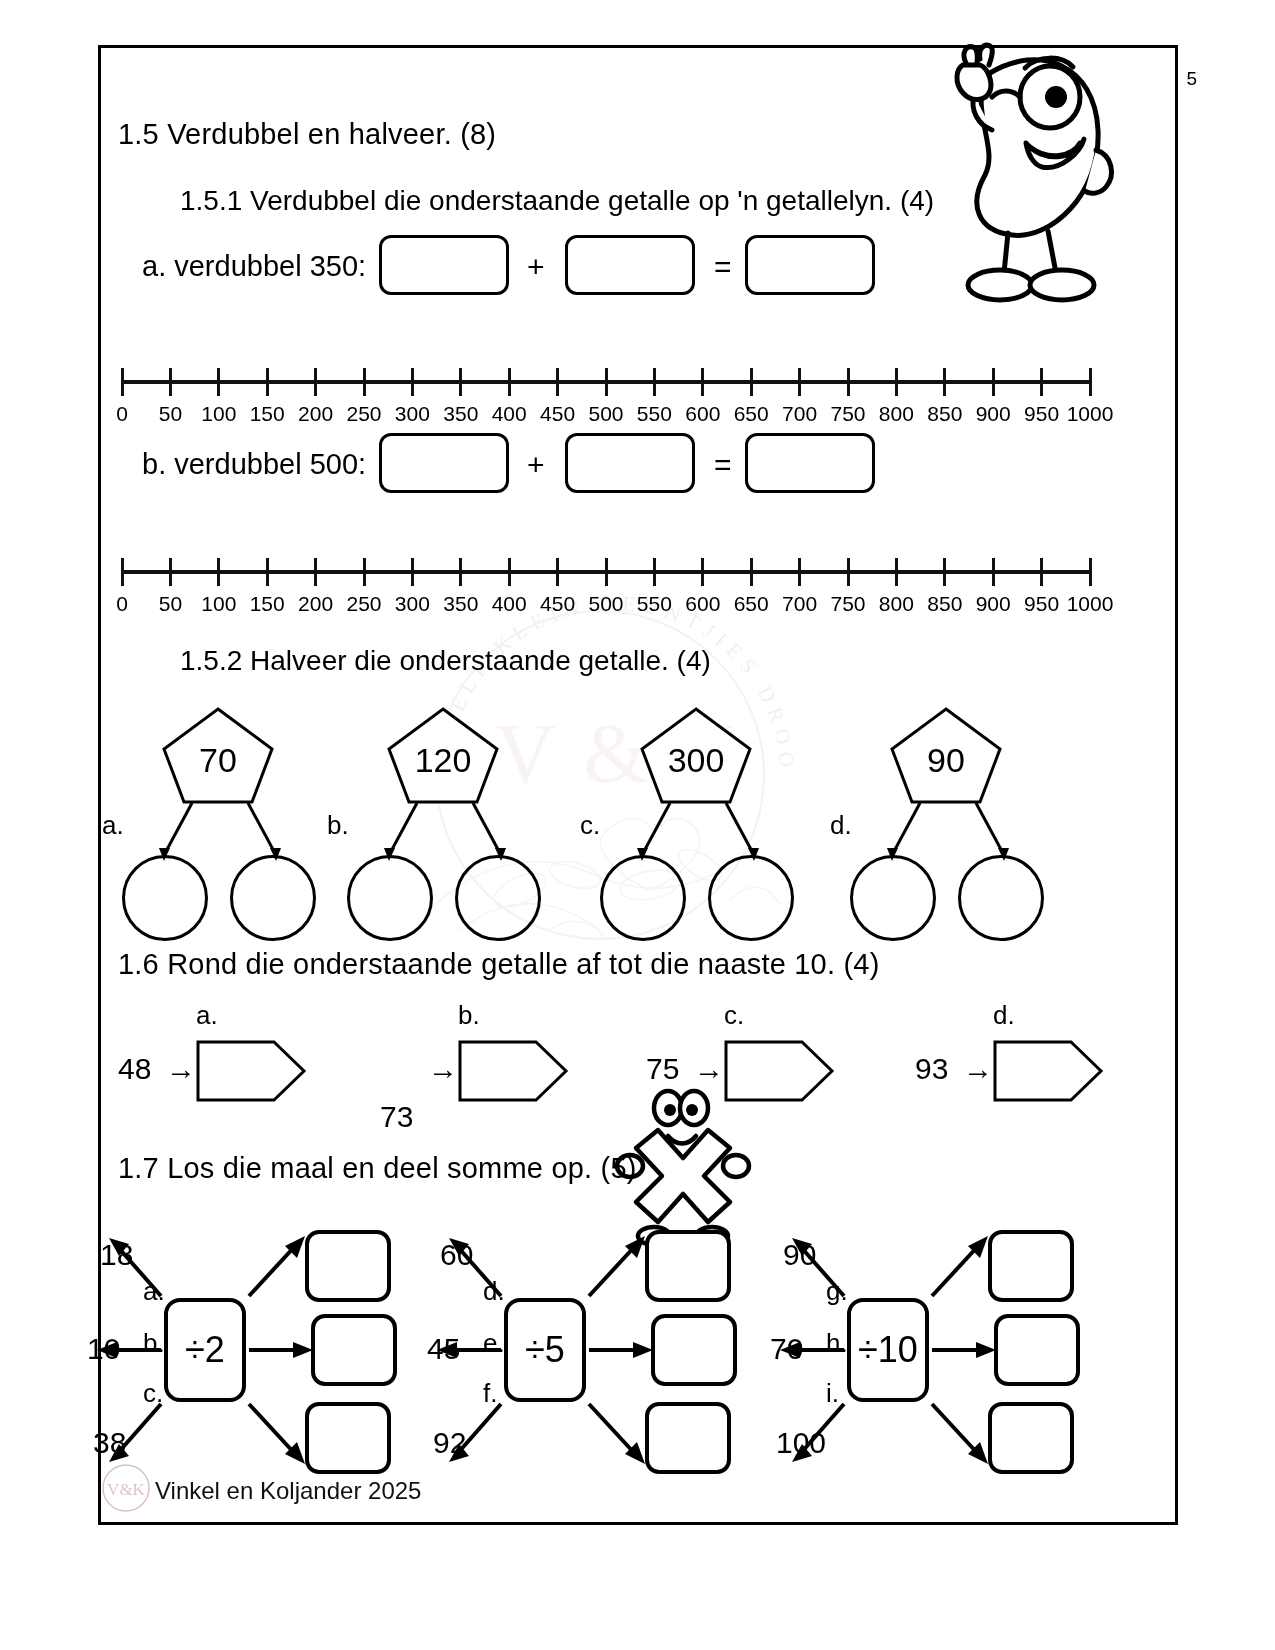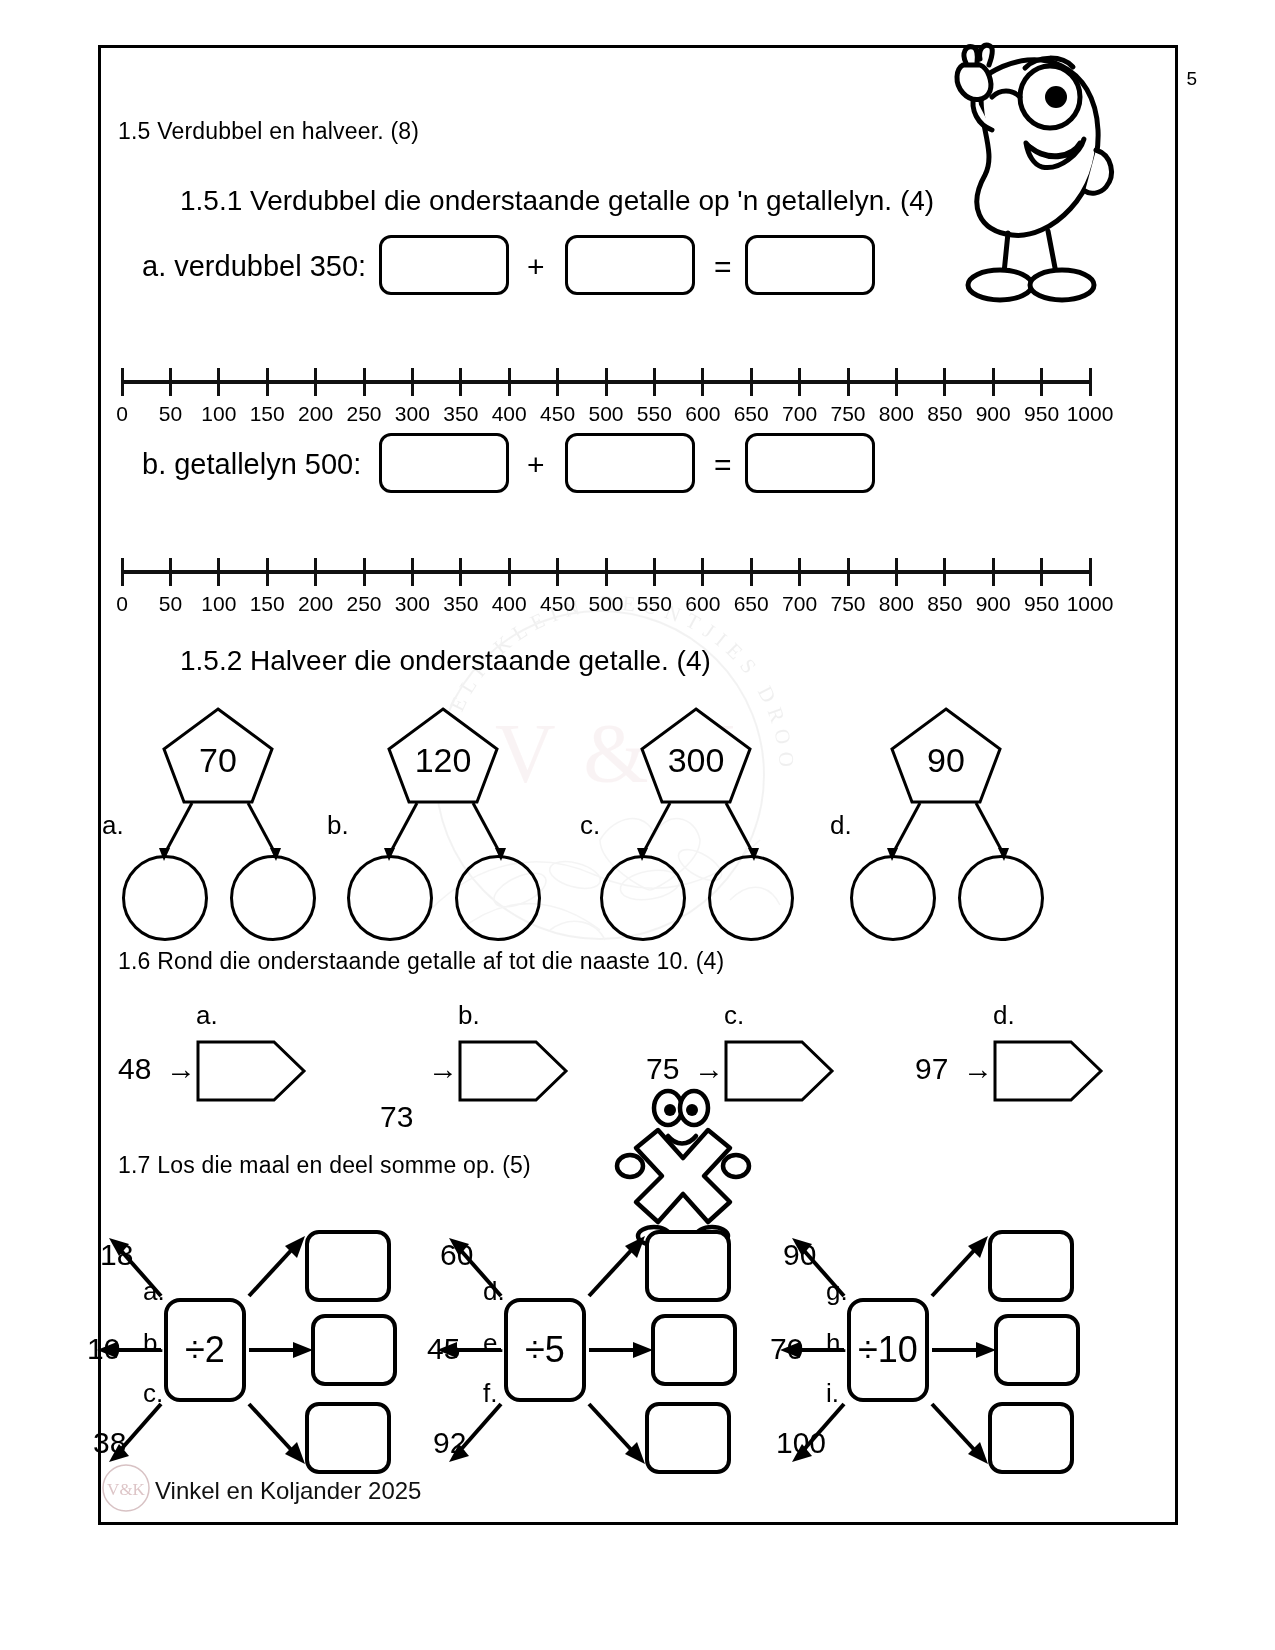--- a/index.html
+++ b/index.html
@@ -37,21 +37,21 @@
   .wm-mono{
     position:absolute; left:115px; top:95px;
     font-family:"Liberation Serif", serif;
     font-size:84px; color:#e8cdd0; letter-spacing:4px;
   }
   .wm-leaf{ position:absolute; left:20px; top:170px; }
 
   
   .qhead{
     position:absolute;
-    font-size:23px;
+    font-size:29px;
     letter-spacing:.2px;
     white-space:nowrap;
   }
   .sub{
     position:absolute;
     font-size:28px;
     white-space:nowrap;
   }
   .lbl{
     position:absolute;
@@ -260,21 +260,21 @@
     <div class="nl-tick" style="left: 821.3px;"></div>
     <div class="nl-lab" style="left: 822.8px;">850</div>
     <div class="nl-tick" style="left: 869.7px;"></div>
     <div class="nl-lab" style="left: 871.2px;">900</div>
     <div class="nl-tick" style="left: 918.1px;"></div>
     <div class="nl-lab" style="left: 919.6px;">950</div>
     <div class="nl-tick" style="left: 966.5px;"></div>
     <div class="nl-lab" style="left: 968px;">1000</div>
   </div>
 
-<div class="lbl" style="left:142px; top:448px; font-size:29px;">b. getallelyn 500:</div>
+<div class="lbl" style="left:142px; top:448px; font-size:29px;">b. verdubbel 500:</div>
 <div class="abox" style="left:379px; top:433px; width:130px; height:60px;"></div>
 <div class="op" style="left:527px; top:448px;">+</div>
 <div class="abox" style="left:565px; top:433px; width:130px; height:60px;"></div>
 <div class="op" style="left:714px; top:448px;">=</div>
 <div class="abox" style="left:745px; top:433px; width:130px; height:60px;"></div>
 
 <div class="nline" id="nline-b" style="left:122px; top:548px; width:968px; height:70px;">
   <div class="nl-axis"></div>
 <div class="nl-tick" style="left: -1.5px;"></div>
     <div class="nl-lab" style="left: 0px;">0</div>
@@ -407,21 +407,21 @@
     <div class="arrowshape" style="left: 458px; top: 1040px;"><svg width="110" height="62" viewBox="0 0 110 62">
       <polygon points="2,2 78,2 108,31 78,60 2,60" fill="#fff" stroke="#000" stroke-width="3"></polygon>
   </svg></div>
     <div class="lbl" style="left: 724px; top: 1000px;">c.</div>
     <div class="num" style="left: 646px; top: 1052px;">75</div>
     <div class="num" style="left: 694px; top: 1052px;">→</div>
     <div class="arrowshape" style="left: 724px; top: 1040px;"><svg width="110" height="62" viewBox="0 0 110 62">
       <polygon points="2,2 78,2 108,31 78,60 2,60" fill="#fff" stroke="#000" stroke-width="3"></polygon>
   </svg></div>
     <div class="lbl" style="left: 993px; top: 1000px;">d.</div>
-    <div class="num" style="left: 915px; top: 1052px;">97</div>
+    <div class="num" style="left: 915px; top: 1052px;">93</div>
     <div class="num" style="left: 963px; top: 1052px;">→</div>
     <div class="arrowshape" style="left: 993px; top: 1040px;"><svg width="110" height="62" viewBox="0 0 110 62">
       <polygon points="2,2 78,2 108,31 78,60 2,60" fill="#fff" stroke="#000" stroke-width="3"></polygon>
   </svg></div>
   </div>
 
 <div class="qhead" style="left:118px; top:1152px;">1.7 Los die maal en deel somme op. (5)</div>
 <div id="mach-group">
     <div class="mbox" style="left: 164px; top: 1298px;">÷2</div>
     <div class="num" style="left: 100px; top: 1238px;">18</div>

